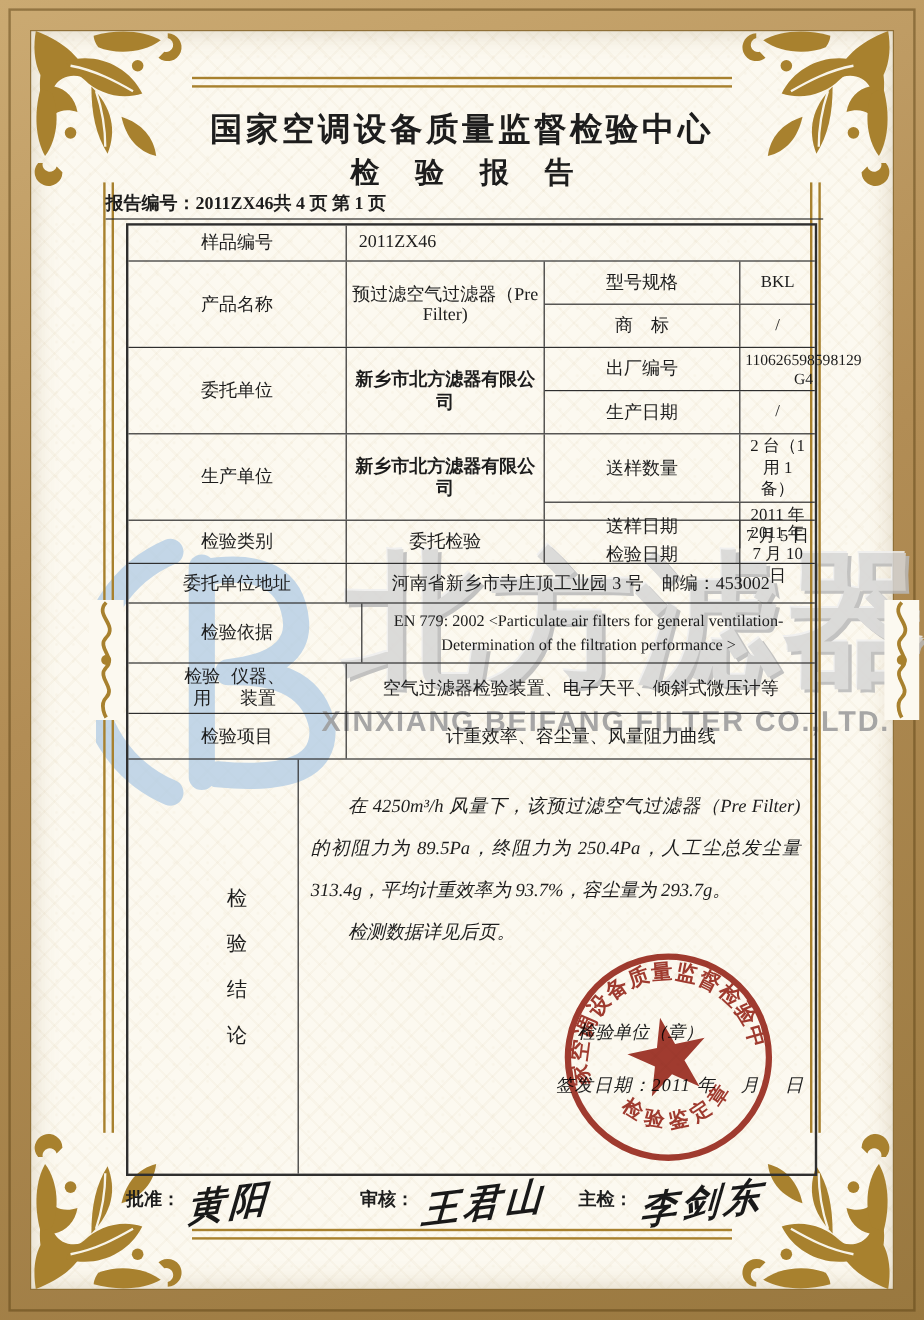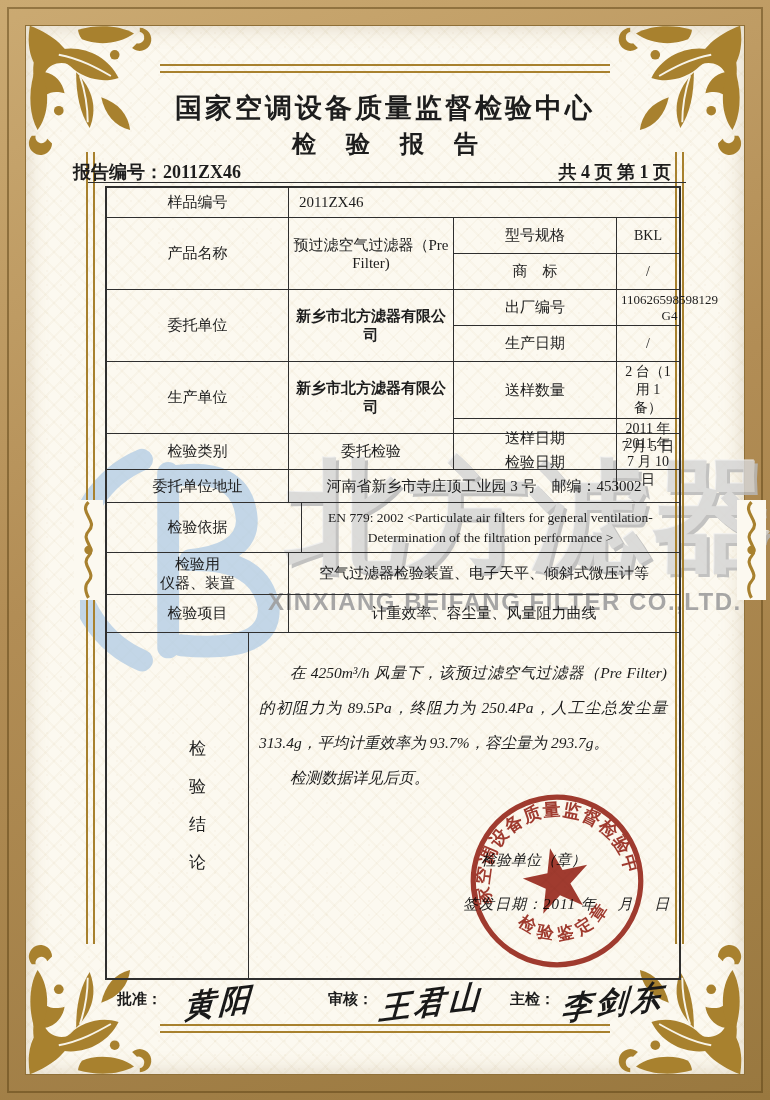--- a/index.html
+++ b/index.html
@@ -36,52 +36,52 @@
   .wm-en{
     position:absolute;left:268px;top:588px;z-index:1;white-space:nowrap;
     font-family:"Liberation Sans","DejaVu Sans",sans-serif;
     font-size:24px;font-weight:bold;letter-spacing:1.5px;color:#9e9e9e;opacity:.9;
   }
   .wm-logo{position:absolute;left:80px;top:438px;z-index:1;opacity:.8;}
   
   .hdr{position:absolute;left:0;width:770px;text-align:center;z-index:3;}
   .org-name{top:90px;font-size:27px;font-weight:bold;letter-spacing:3px;}
   .report-title{top:128px;font-size:24px;font-weight:bold;letter-spacing:30px;text-indent:30px;text-align:center;}
-  .rno-line{position:absolute;top:160px;left:73px;width:598px;z-index:3;font-size:18px;font-weight:bold;display:flex;justify-content:space-between;align-items:flex-end;}
+  .rno-line{position:absolute;top:160px;left:88px;width:598px;z-index:3;font-size:15px;font-weight:bold;display:flex;align-items:flex-end;}
   .rno-rule{position:absolute;top:182px;left:88px;width:598px;border-top:1.6px solid #2f2f2f;z-index:3;}
   
   .report-table{position:absolute;left:105px;top:186px;width:576px;z-index:3;border:2px solid #2f2f2f;box-sizing:border-box;font-size:15px;}
   .trow{display:flex;box-sizing:border-box;border-top:1.5px solid #2f2f2f;}
   .trow.first{border-top:none;}
   .cell{box-sizing:border-box;display:flex;align-items:center;justify-content:center;text-align:center;padding:1px 4px;margin-left:40px;}
   .lab{width:101px;flex:none;}
   .val{flex:1;border-left:1.5px solid #2f2f2f;}
   .val.left{justify-content:flex-start;padding-left:10px;}
   .rcol{width:225px;flex:none;border-left:1.5px solid #2f2f2f;display:flex;flex-direction:column;}
   .sub{display:flex;flex:1;box-sizing:border-box;}
   .sub + .sub{border-top:1.5px solid #2f2f2f;}
   .lab2{width:82px;flex:none;}
   .val2{flex:1;border-left:1.5px solid #2f2f2f;font-size:14px;}
   .small{font-size:13.5px;line-height:1.45;}
-  .two-line{flex-direction:column;line-height:1.25;}
+  .two-line{line-height:1.25;}
   
   .concl-lab{flex-direction:column;justify-content:center;gap:15px;font-size:17px;}
   .concl-cell{flex:1;border-left:1.5px solid #2f2f2f;position:relative;box-sizing:border-box;font-style:italic;}
   .concl-text{position:absolute;top:22px;left:10px;right:12px;font-size:15.5px;line-height:35px;text-align:justify;}
   .concl-text div{text-indent:2em;}
   .sign-unit{position:absolute;left:232px;top:218px;font-size:15px;}
   .sign-date{position:absolute;left:214px;top:262px;font-size:15px;letter-spacing:1px;}
   
   .stamp{position:absolute;left:468px;top:792px;z-index:5;transform:rotate(-12deg);mix-blend-mode:multiply;opacity:.93;}
   
   .footer-row{position:absolute;left:105px;top:982px;width:576px;z-index:3;display:flex;align-items:flex-start;}
   .sig-group{display:flex;align-items:flex-start;}
   .sig-label{font-size:15px;font-weight:bold;padding-top:8px;}
   .sig-hand{font-size:31px;font-weight:bold;font-style:italic;color:#191919;transform:rotate(-7deg) skewX(-10deg);letter-spacing:4px;margin-left:6px;white-space:nowrap;}
-  .g1{margin-left:12px;gap:16px;} .g2{margin-left:74px;} .g3{margin-left:26px;}
+  .g1{margin-left:0;} .g2{margin-left:74px;} .g3{margin-left:26px;}
 </style>
 </head>
 <body>
 
 <div class="page">
 
   <svg width="0" height="0" style="position:absolute" aria-hidden="true">
     <defs>
       <symbol id="flourish" viewBox="0 0 140 140">
         <g fill="#a8812e">

